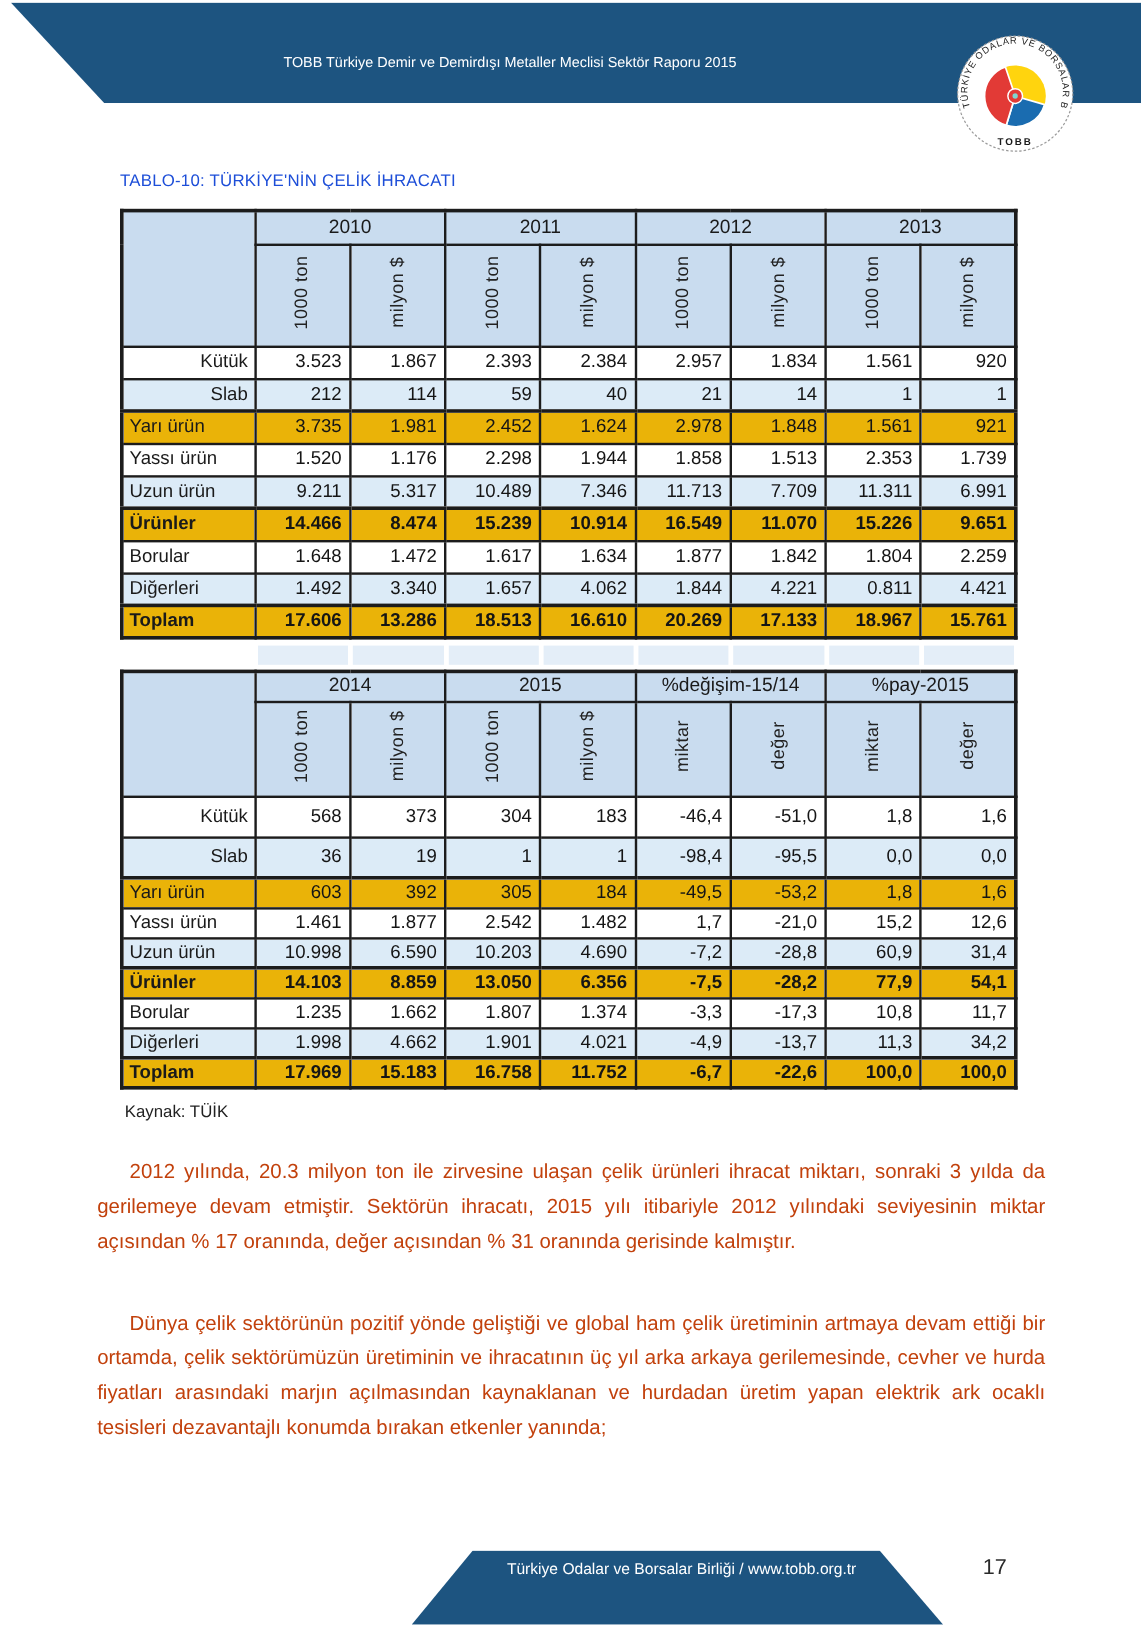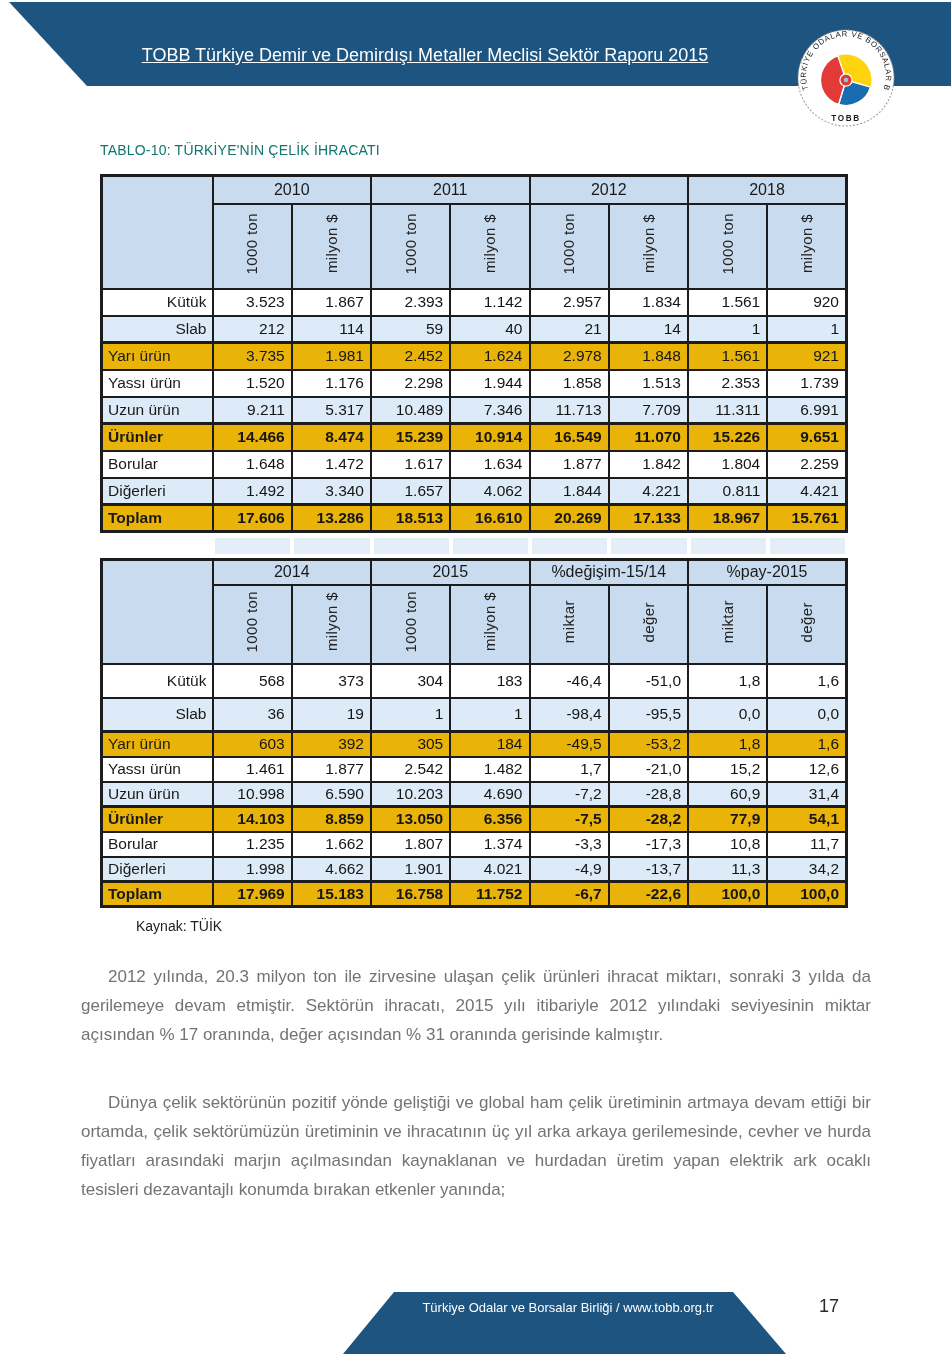--- a/index.html
+++ b/index.html
@@ -10,28 +10,27 @@
   }
 
   
   .banner {
     position:absolute; left:0; top:2px; width:951px; height:84px;
     background:#1d5480;
     clip-path:polygon(9px 0, 100% 0, 100% 100%, 87px 100%);
   }
   .banner-title {
     position:absolute; left:60px; top:43px; width:730px;
-    text-align:center; color:#ffffff; font-size:18px; font-weight:400;
+    text-align:center; color:#ffffff; font-size:12px; font-weight:400;
     white-space:nowrap;
-    text-decoration:underline;
   }
   .logo { position:absolute; left:797px; top:29px; width:98px; height:98px; z-index:5; }
 
   
-  .tbl-title { position:absolute; left:100px; top:142px; font-size:14px; letter-spacing:0.2px; color:#0f766e; }
+  .tbl-title { position:absolute; left:100px; top:142px; font-size:14px; letter-spacing:0.2px; color:#1d4ed8; }
 
   .tbl-wrap { position:absolute; left:100px; }
   #table1-wrap { top:174px; }
   #table2-wrap { top:558px; }
 
   table.data-table { border-collapse:collapse; table-layout:fixed; width:745px; border:3px solid #1c1c1c; }
   table.data-table th, table.data-table td { border:2px solid #1c1c1c; overflow:hidden; }
 
   th.corner { background:#c9dcef; }
   th.year   { background:#c9dcef; font-size:16px; font-weight:400; text-align:center; }
@@ -58,26 +57,26 @@
   tr.thick th, tr.thick td { border-top-width:3px; }
 
   
   .gap-strip {
     position:absolute; left:100px; top:538px; width:745px; height:16px;
     display:grid; grid-template-columns:111px repeat(8, 1fr); column-gap:4px;
   }
   .gap-strip .gcell { background:#e4eef8; }
   .gap-strip .gcell:first-child { background:transparent; }
 
-  .source-note { position:absolute; left:104px; top:918px; font-size:14px; color:#222;margin-left:32px; }
+  .source-note { position:absolute; left:104px; top:918px; font-size:14px; color:#222; }
 
   
   .para {
     position:absolute; left:81px; width:790px;
-    font-size:17px; line-height:29px; text-align:justify; text-indent:27px; color:#737373;
+    font-size:17px; line-height:29px; text-align:justify; text-indent:27px; color:#c2410c;
   }
   #para1 { top:962px; }
   #para2 { top:1088px; }
 
   
   .footer-shape {
     position:absolute; left:343px; top:1292px; width:443px; height:62px;
     background:#1d5480;
     clip-path:polygon(51px 0, 390px 0, 443px 100%, 0 100%);
   }
@@ -129,40 +128,40 @@
         <col style="width: 79.25px;">
         <col style="width: 79.25px;">
         <col style="width: 79.25px;">
       </colgroup>
       <thead>
         <tr class="year-row">
           <th class="corner" rowspan="2"></th>
           <th class="year" colspan="2">2010</th>
           <th class="year" colspan="2">2011</th>
           <th class="year" colspan="2">2012</th>
-          <th class="year" colspan="2">2018</th>
+          <th class="year" colspan="2">2013</th>
         </tr>
         <tr class="sub-row">
           <th class="sub"><span class="vert">1000 ton</span></th>
           <th class="sub"><span class="vert">milyon $</span></th>
           <th class="sub"><span class="vert">1000 ton</span></th>
           <th class="sub"><span class="vert">milyon $</span></th>
           <th class="sub"><span class="vert">1000 ton</span></th>
           <th class="sub"><span class="vert">milyon $</span></th>
           <th class="sub"><span class="vert">1000 ton</span></th>
           <th class="sub"><span class="vert">milyon $</span></th>
         </tr>
       </thead>
       <tbody>
         <tr class="tone-white">
           <th class="rowlabel" style="text-align: right;">Kütük</th>
           <td>3.523</td>
           <td>1.867</td>
           <td>2.393</td>
-          <td>1.142</td>
+          <td>2.384</td>
           <td>2.957</td>
           <td>1.834</td>
           <td>1.561</td>
           <td>920</td>
         </tr>
         <tr class="tone-light">
           <th class="rowlabel" style="text-align: right;">Slab</th>
           <td>212</td>
           <td>114</td>
           <td>59</td>

